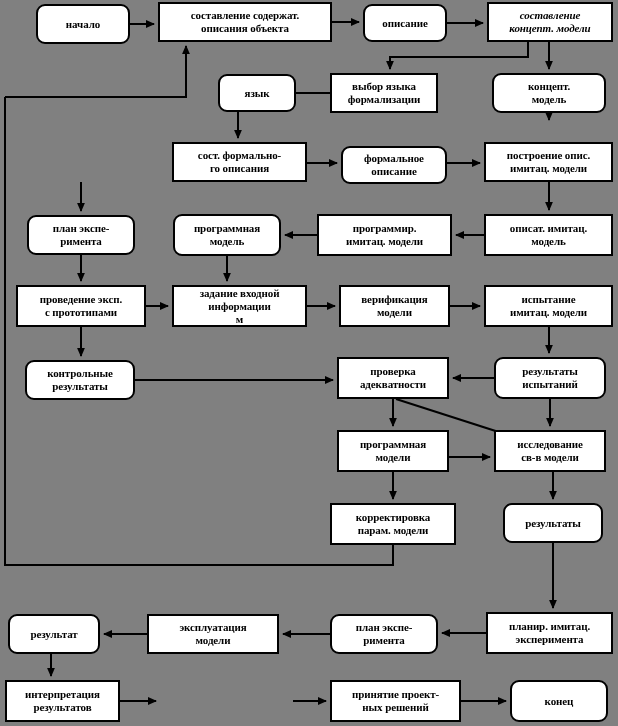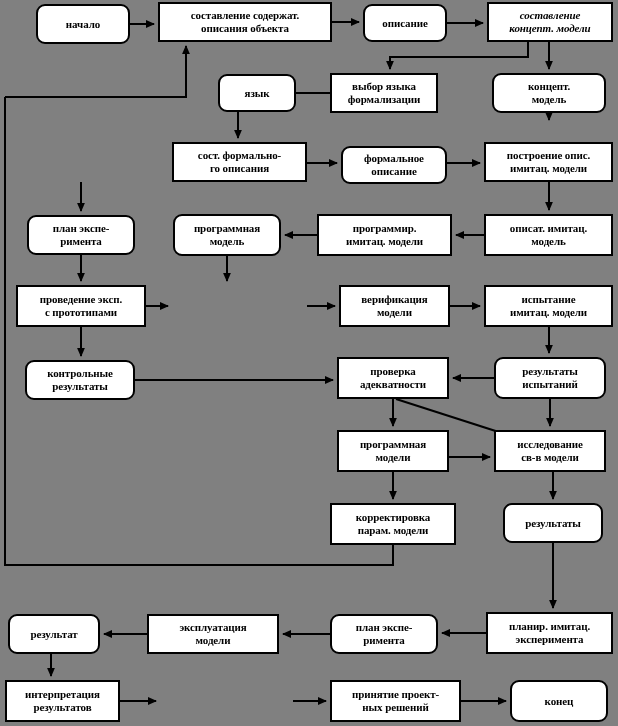--- a/index.html
+++ b/index.html
@@ -182,20 +182,25 @@
       <span class="ln">имитац. модели</span>
     </div>
     <div class="node" style="left: 484px; top: 214px; width: 129px; height: 42px;">
       <span class="ln">описат. имитац.</span>
       <span class="ln">модель</span>
     </div>
     <div class="node" style="left: 16px; top: 285px; width: 130px; height: 42px;">
       <span class="ln">проведение эксп.</span>
       <span class="ln">с прототипами</span>
     </div>
+    <div class="node" style="left: 172px; top: 285px; width: 135px; height: 42px;">
+      <span class="ln">задание входной</span>
+      <span class="ln">информации</span>
+      <span class="ln">м</span>
+    </div>
     <div class="node" style="left: 339px; top: 285px; width: 111px; height: 42px;">
       <span class="ln">верификация</span>
       <span class="ln">модели</span>
     </div>
     <div class="node" style="left: 484px; top: 285px; width: 129px; height: 42px;">
       <span class="ln">испытание</span>
       <span class="ln">имитац. модели</span>
     </div>
     <div class="node rounded" style="left: 25px; top: 360px; width: 110px; height: 40px;">
       <span class="ln">контрольные</span>

